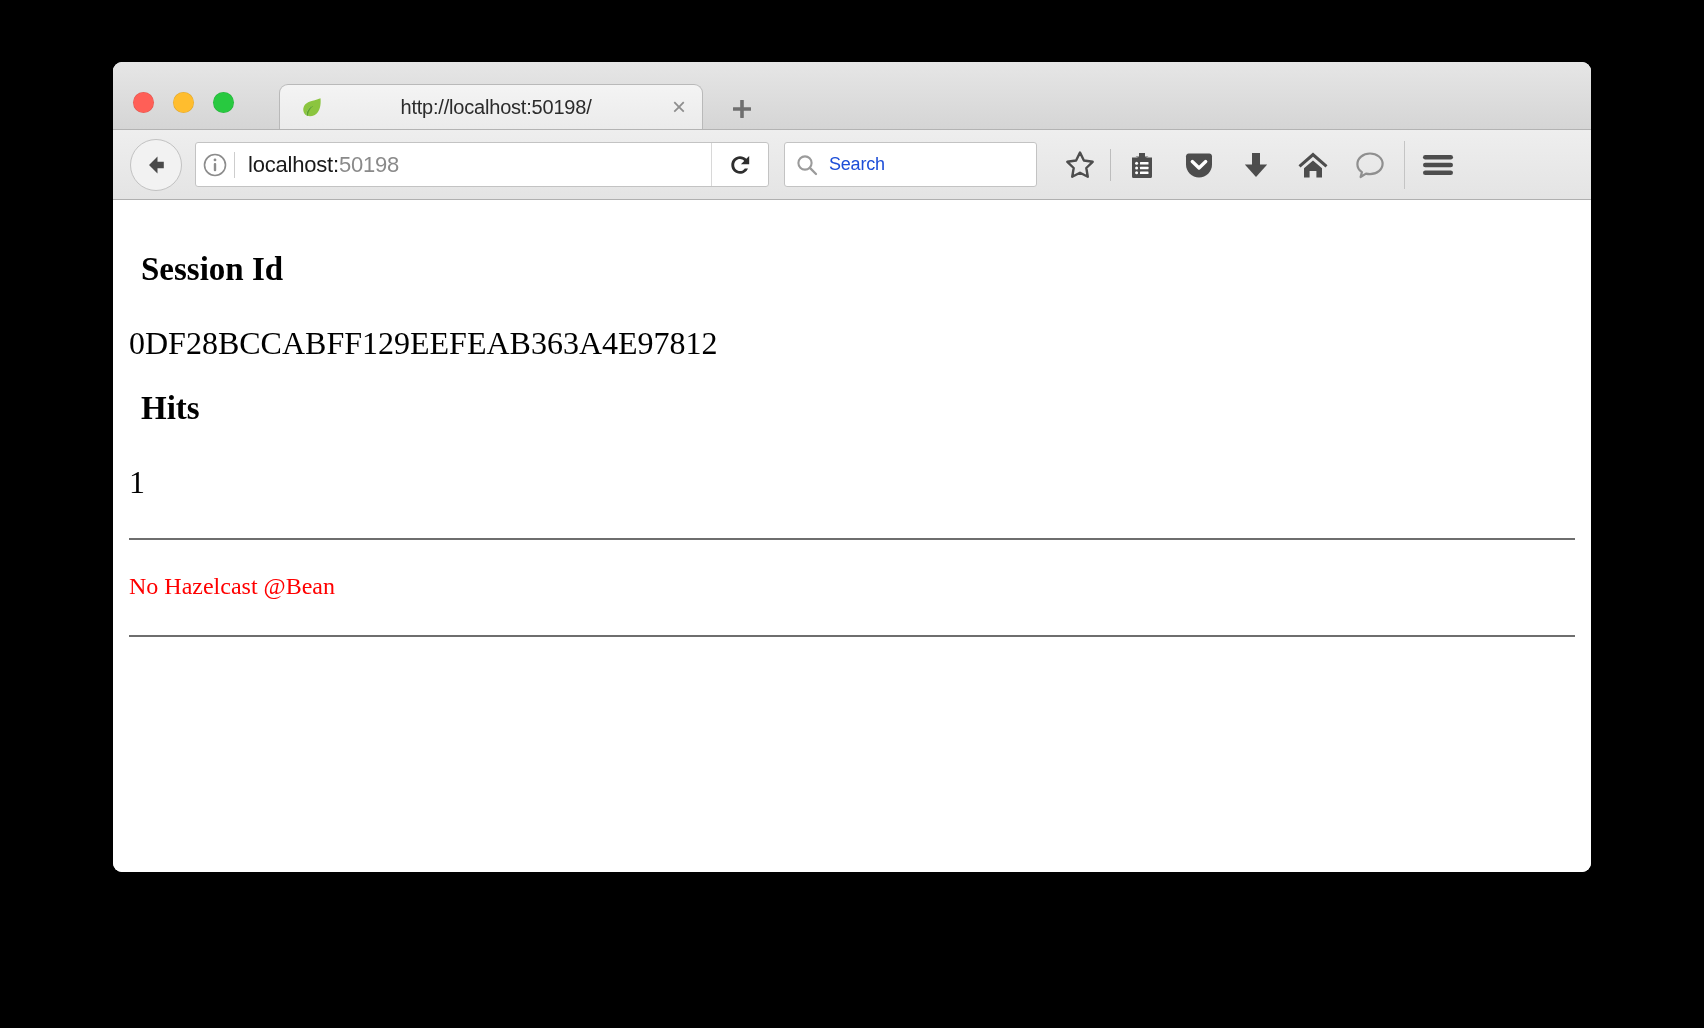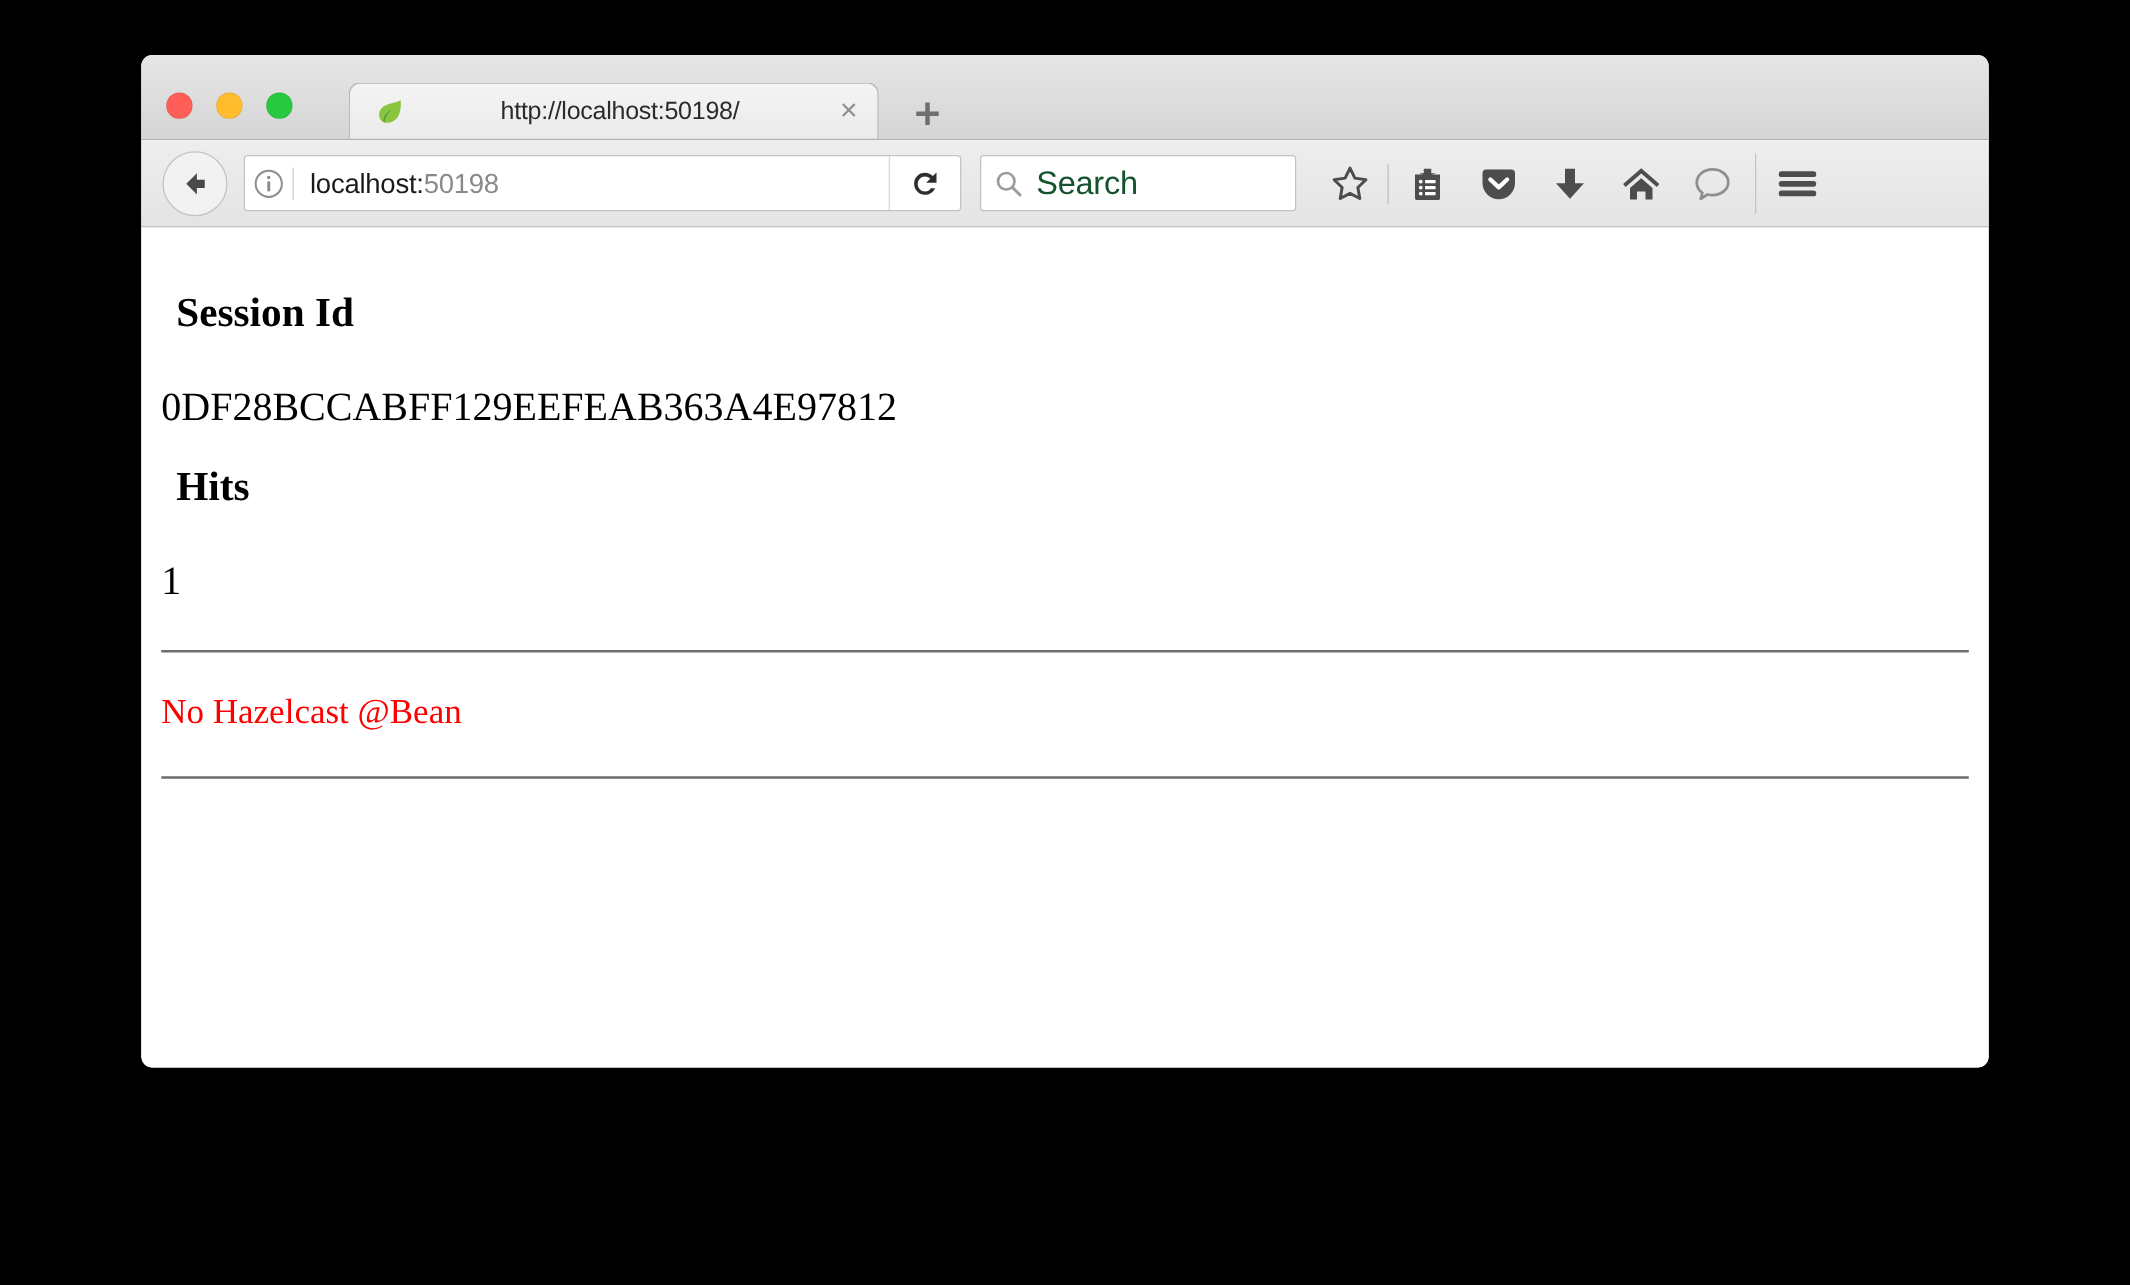--- a/index.html
+++ b/index.html
@@ -11,21 +11,21 @@
     overflow: hidden;
   }
   body {
     font-family: "Liberation Sans", sans-serif;
   }
 
   
   .browser-window {
     position: absolute;
     left: 113px;
-    top: 44px;
+    top: 62px;
     width: 1478px;
     height: 810px;
     border-radius: 9px;
     overflow: hidden;
     background: #ffffff;
     box-shadow: 0 0 0 1px rgba(0,0,0,0.25);
   }
 
   
   .tab-strip {
@@ -172,22 +172,22 @@
     display: flex;
     align-items: center;
     box-sizing: border-box;
   }
   .search-icon-wrap {
     width: 44px;
     display: flex; align-items: center; justify-content: center;
     flex: 0 0 auto;
   }
   .search-placeholder {
-    font-size: 26px;
-    color: #14532d;
+    font-size: 18px;
+    color: #1d4ed8;
     letter-spacing: -0.2px;
   }
 
   .toolbar-icons {
     display: flex;
     align-items: center;
     margin-left: 14px;
     gap: 0;
   }
   .tb-icon {
@@ -239,21 +239,21 @@
     padding: 29px 0 0 0;
     line-height: 1.0;
   }
   .content-hr {
     border: none;
     border-top: 2px solid #6e6e6e;
     margin: 40px 0 0 0;
     height: 0;
   }
   .error-text {
-    font-size: 28px;
+    font-size: 24px;
     color: #ff0000;
     margin: 0;
     padding: 34px 0 0 0;
     line-height: 1.0;
   }
   .hr-lower {
     border: none;
     border-top: 2px solid #6e6e6e;
     margin: 37px 0 0 0;
     height: 0;

